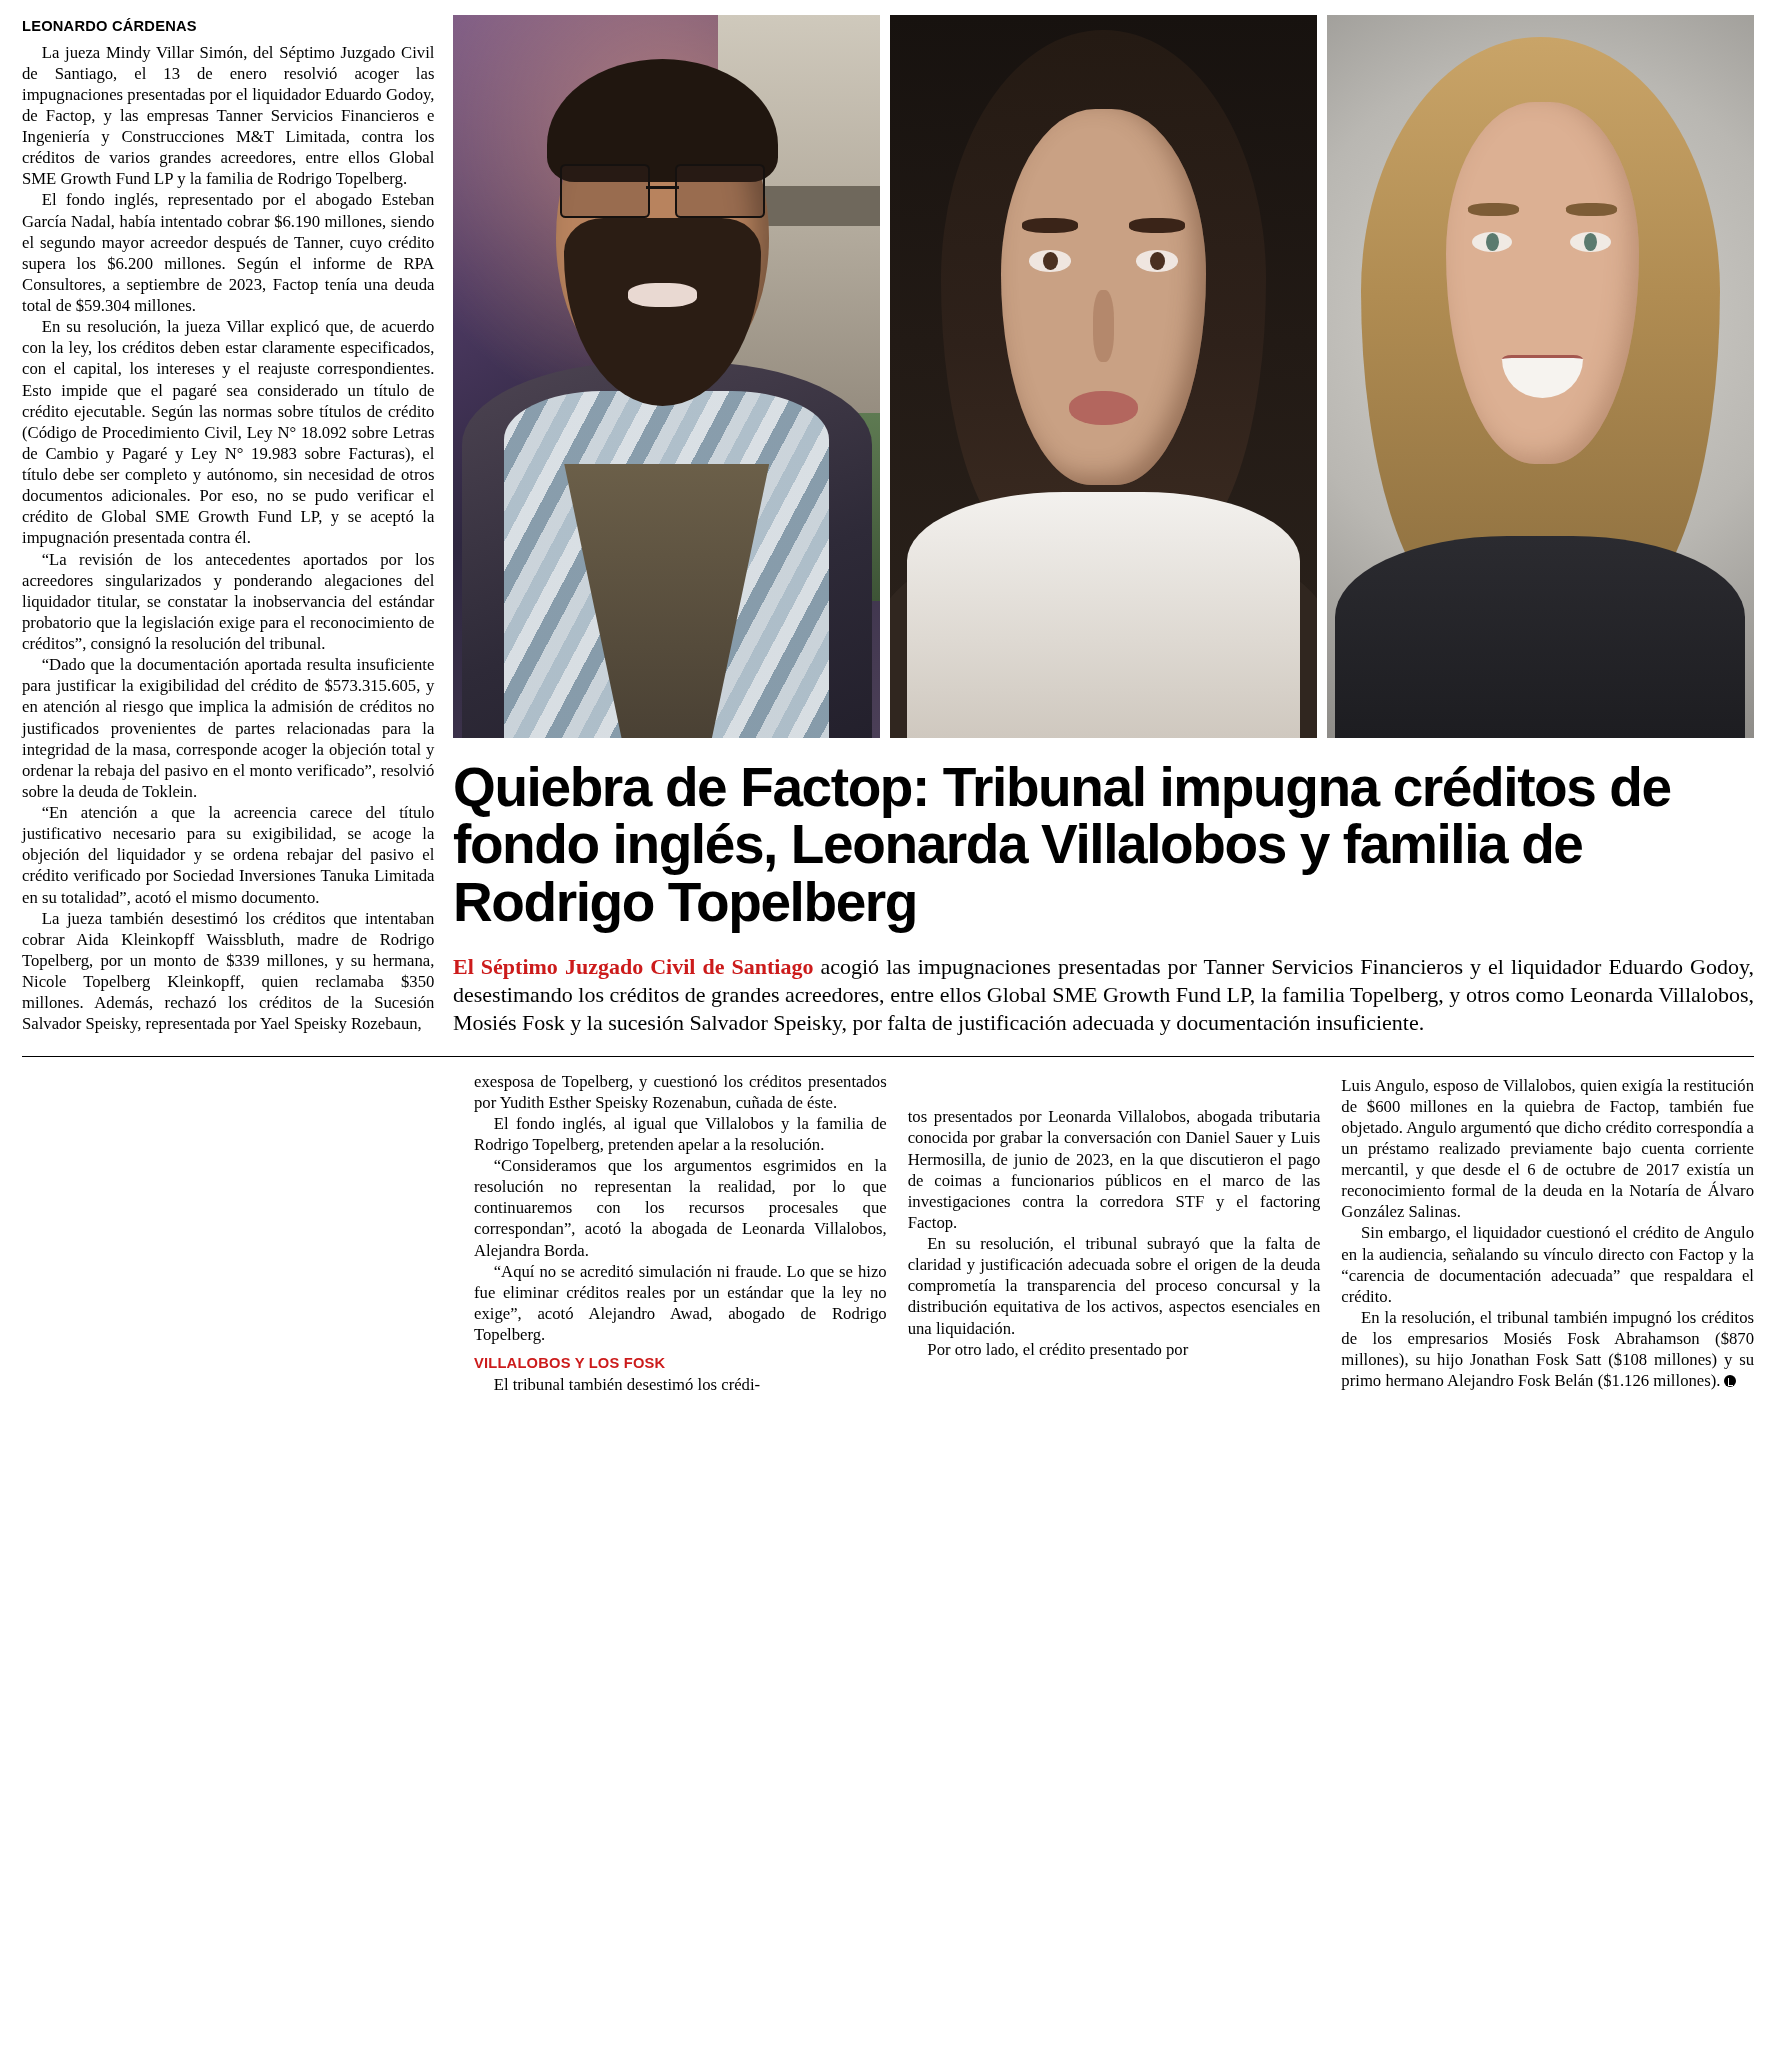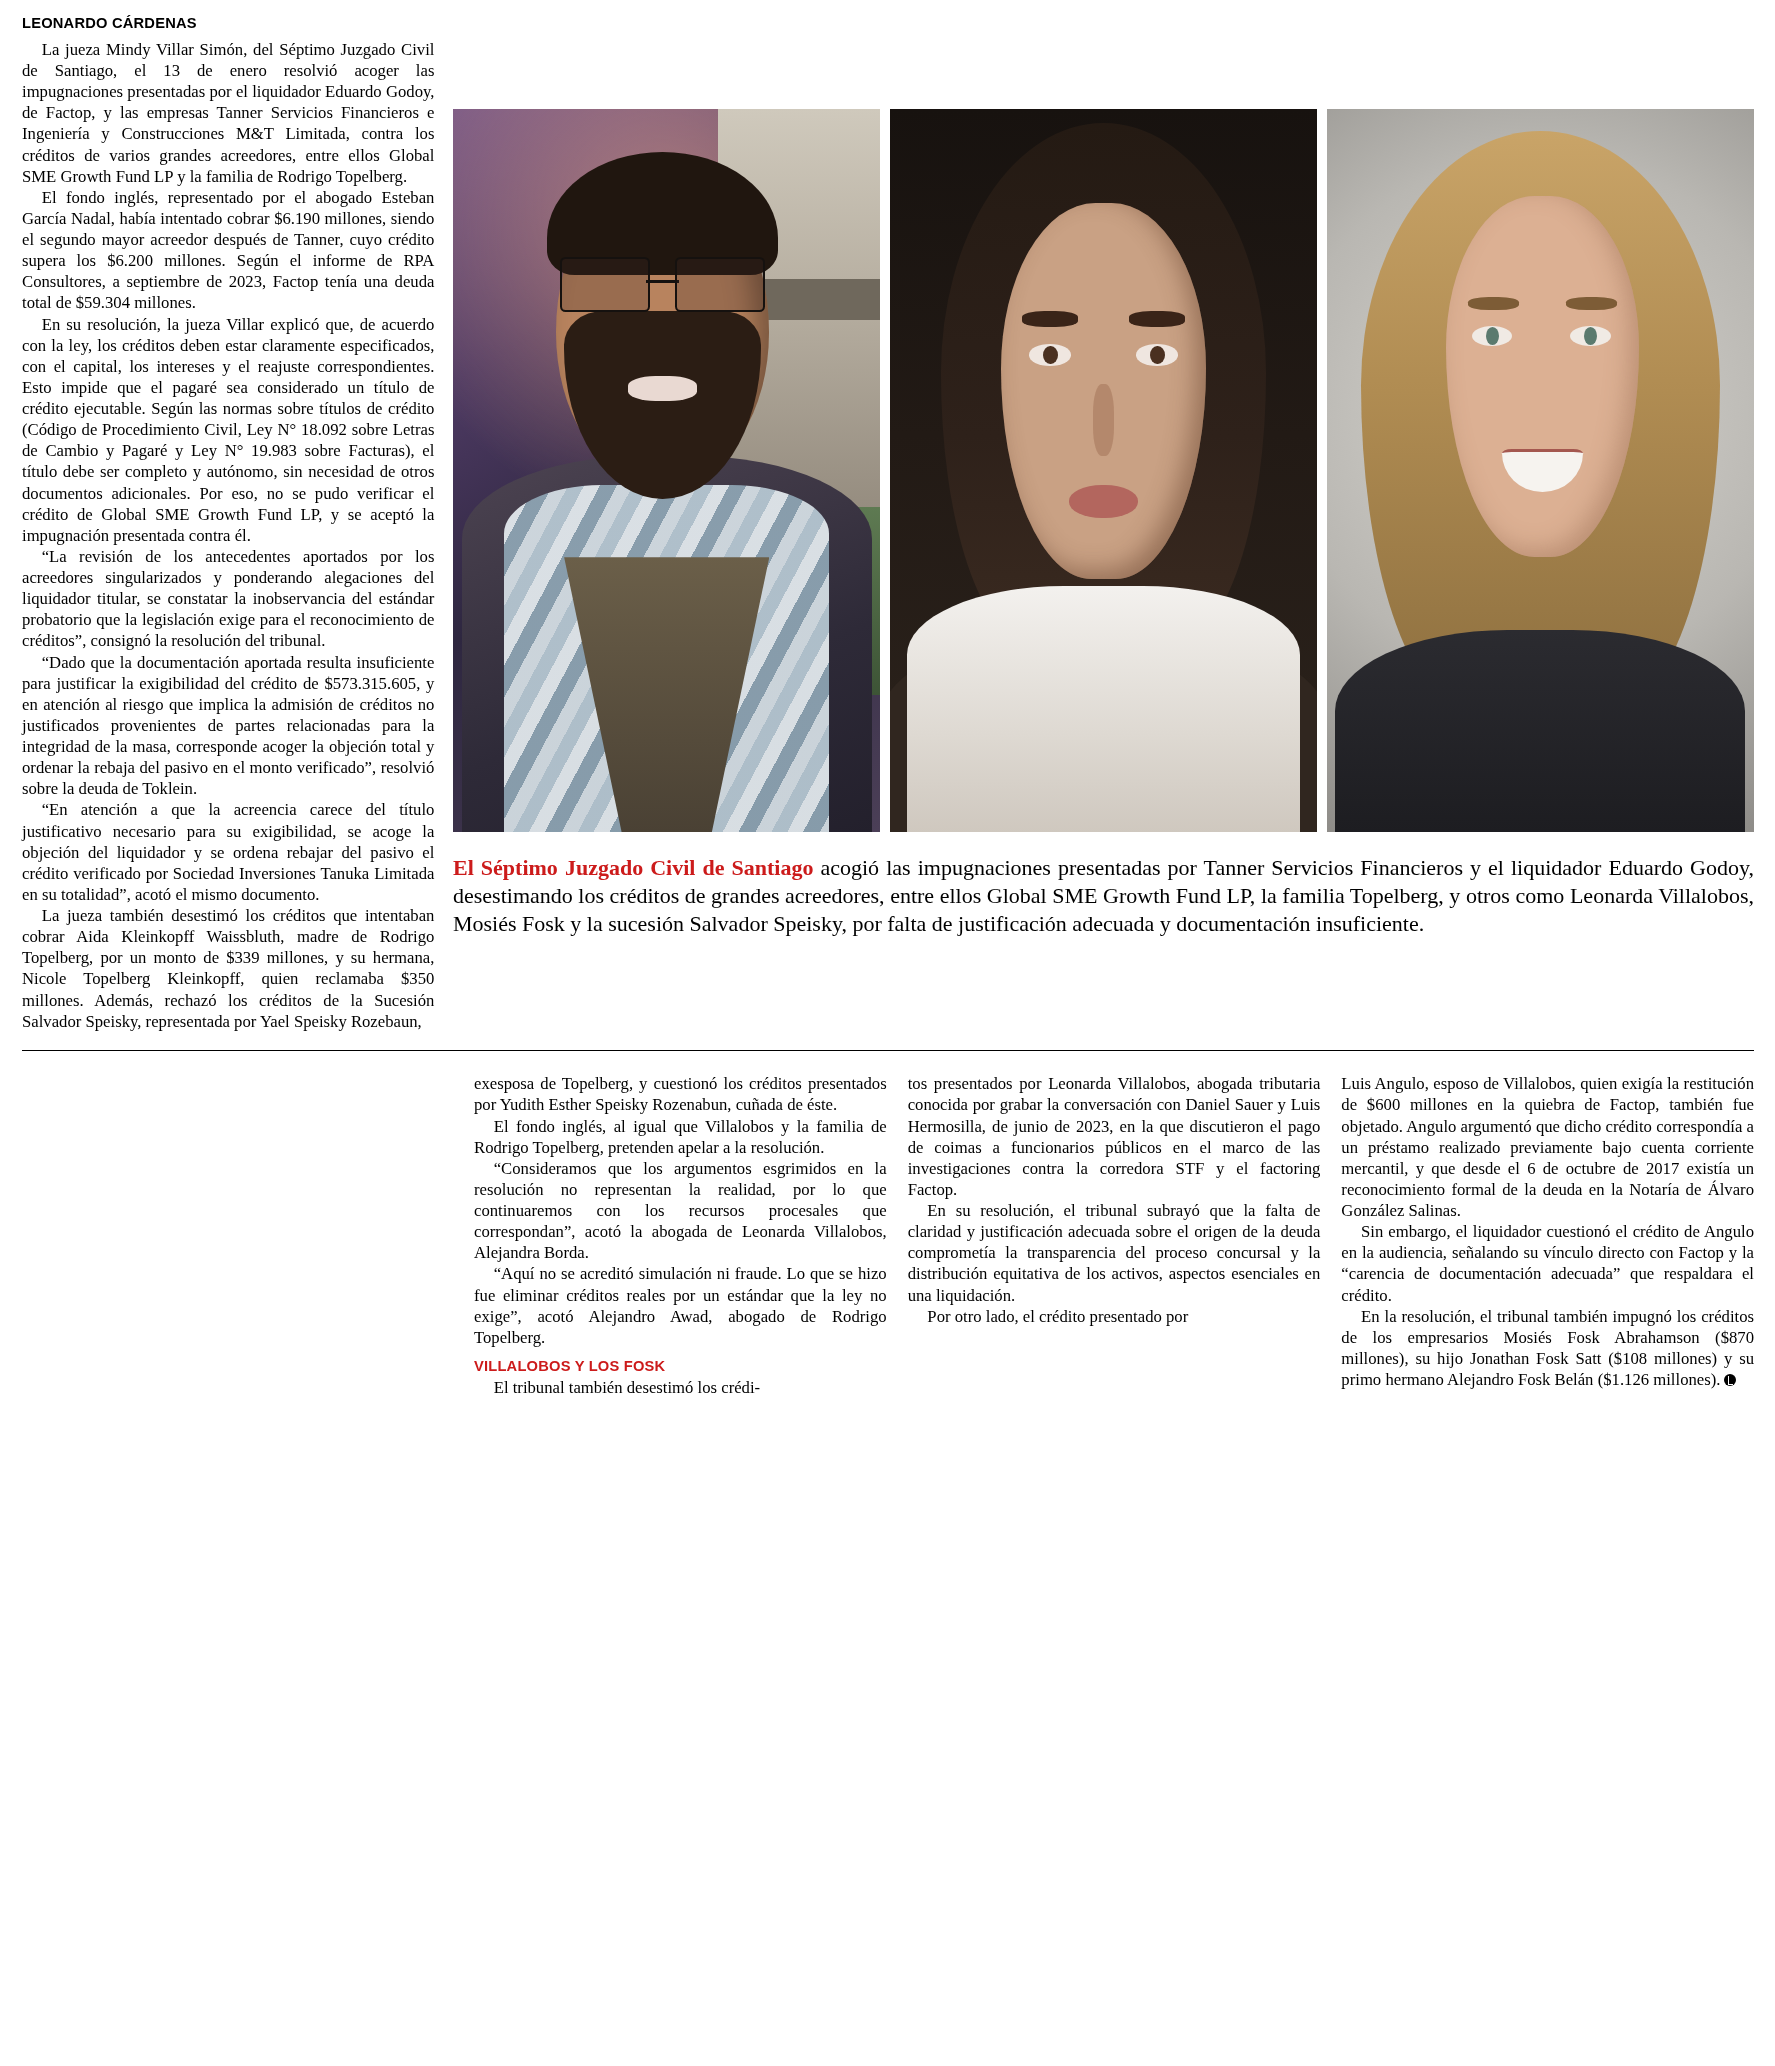--- a/index.html
+++ b/index.html
@@ -261,22 +261,23 @@
   
   .rule {
     border: none;
     border-top: 1.1px solid #000;
     margin: 18.6px 0 0 0;
   }
 
   
   .bottom {
     display: flex;
-    margin-top: 22px;
+    margin-top: 14px;
     gap: 21px;
+    align-items: center;
   }
   .bottom .col {
     flex: 1 1 0;
     min-width: 0;
   }
   .subhead {
     font-family: "Liberation Sans", sans-serif;
     font-weight: bold;
     font-size: 14.7px;
     color: #cc1b1b;
@@ -365,20 +366,21 @@
             <div class="brow l"></div>
             <div class="brow r"></div>
             <div class="eye l"></div>
             <div class="eye r"></div>
             <div class="smile"></div>
           </div>
         </div>
 
       </div>
 
+      <h1 class="headline">Quiebra de Factop: Tribunal impugna créditos de fondo inglés, Leonarda Villalobos y familia de Rodrigo Topelberg</h1>
 
       <p class="lede"><span class="bold-red">El Séptimo Juzgado Civil de Santiago</span><span> acogió las impugnaciones presentadas por Tanner Servicios Financieros y el liquidador Eduardo Godoy, desestimando los créditos de grandes acreedores, entre ellos Global SME Growth Fund LP, la familia Topelberg, y otros como Leonarda Villalobos, Mosiés Fosk y la sucesión Salvador Speisky, por falta de justificación adecuada y documentación insuficiente.</span></p>
 
     </div>
   </div>
 
   <hr class="rule">
 
   <div class="bottom">
 

